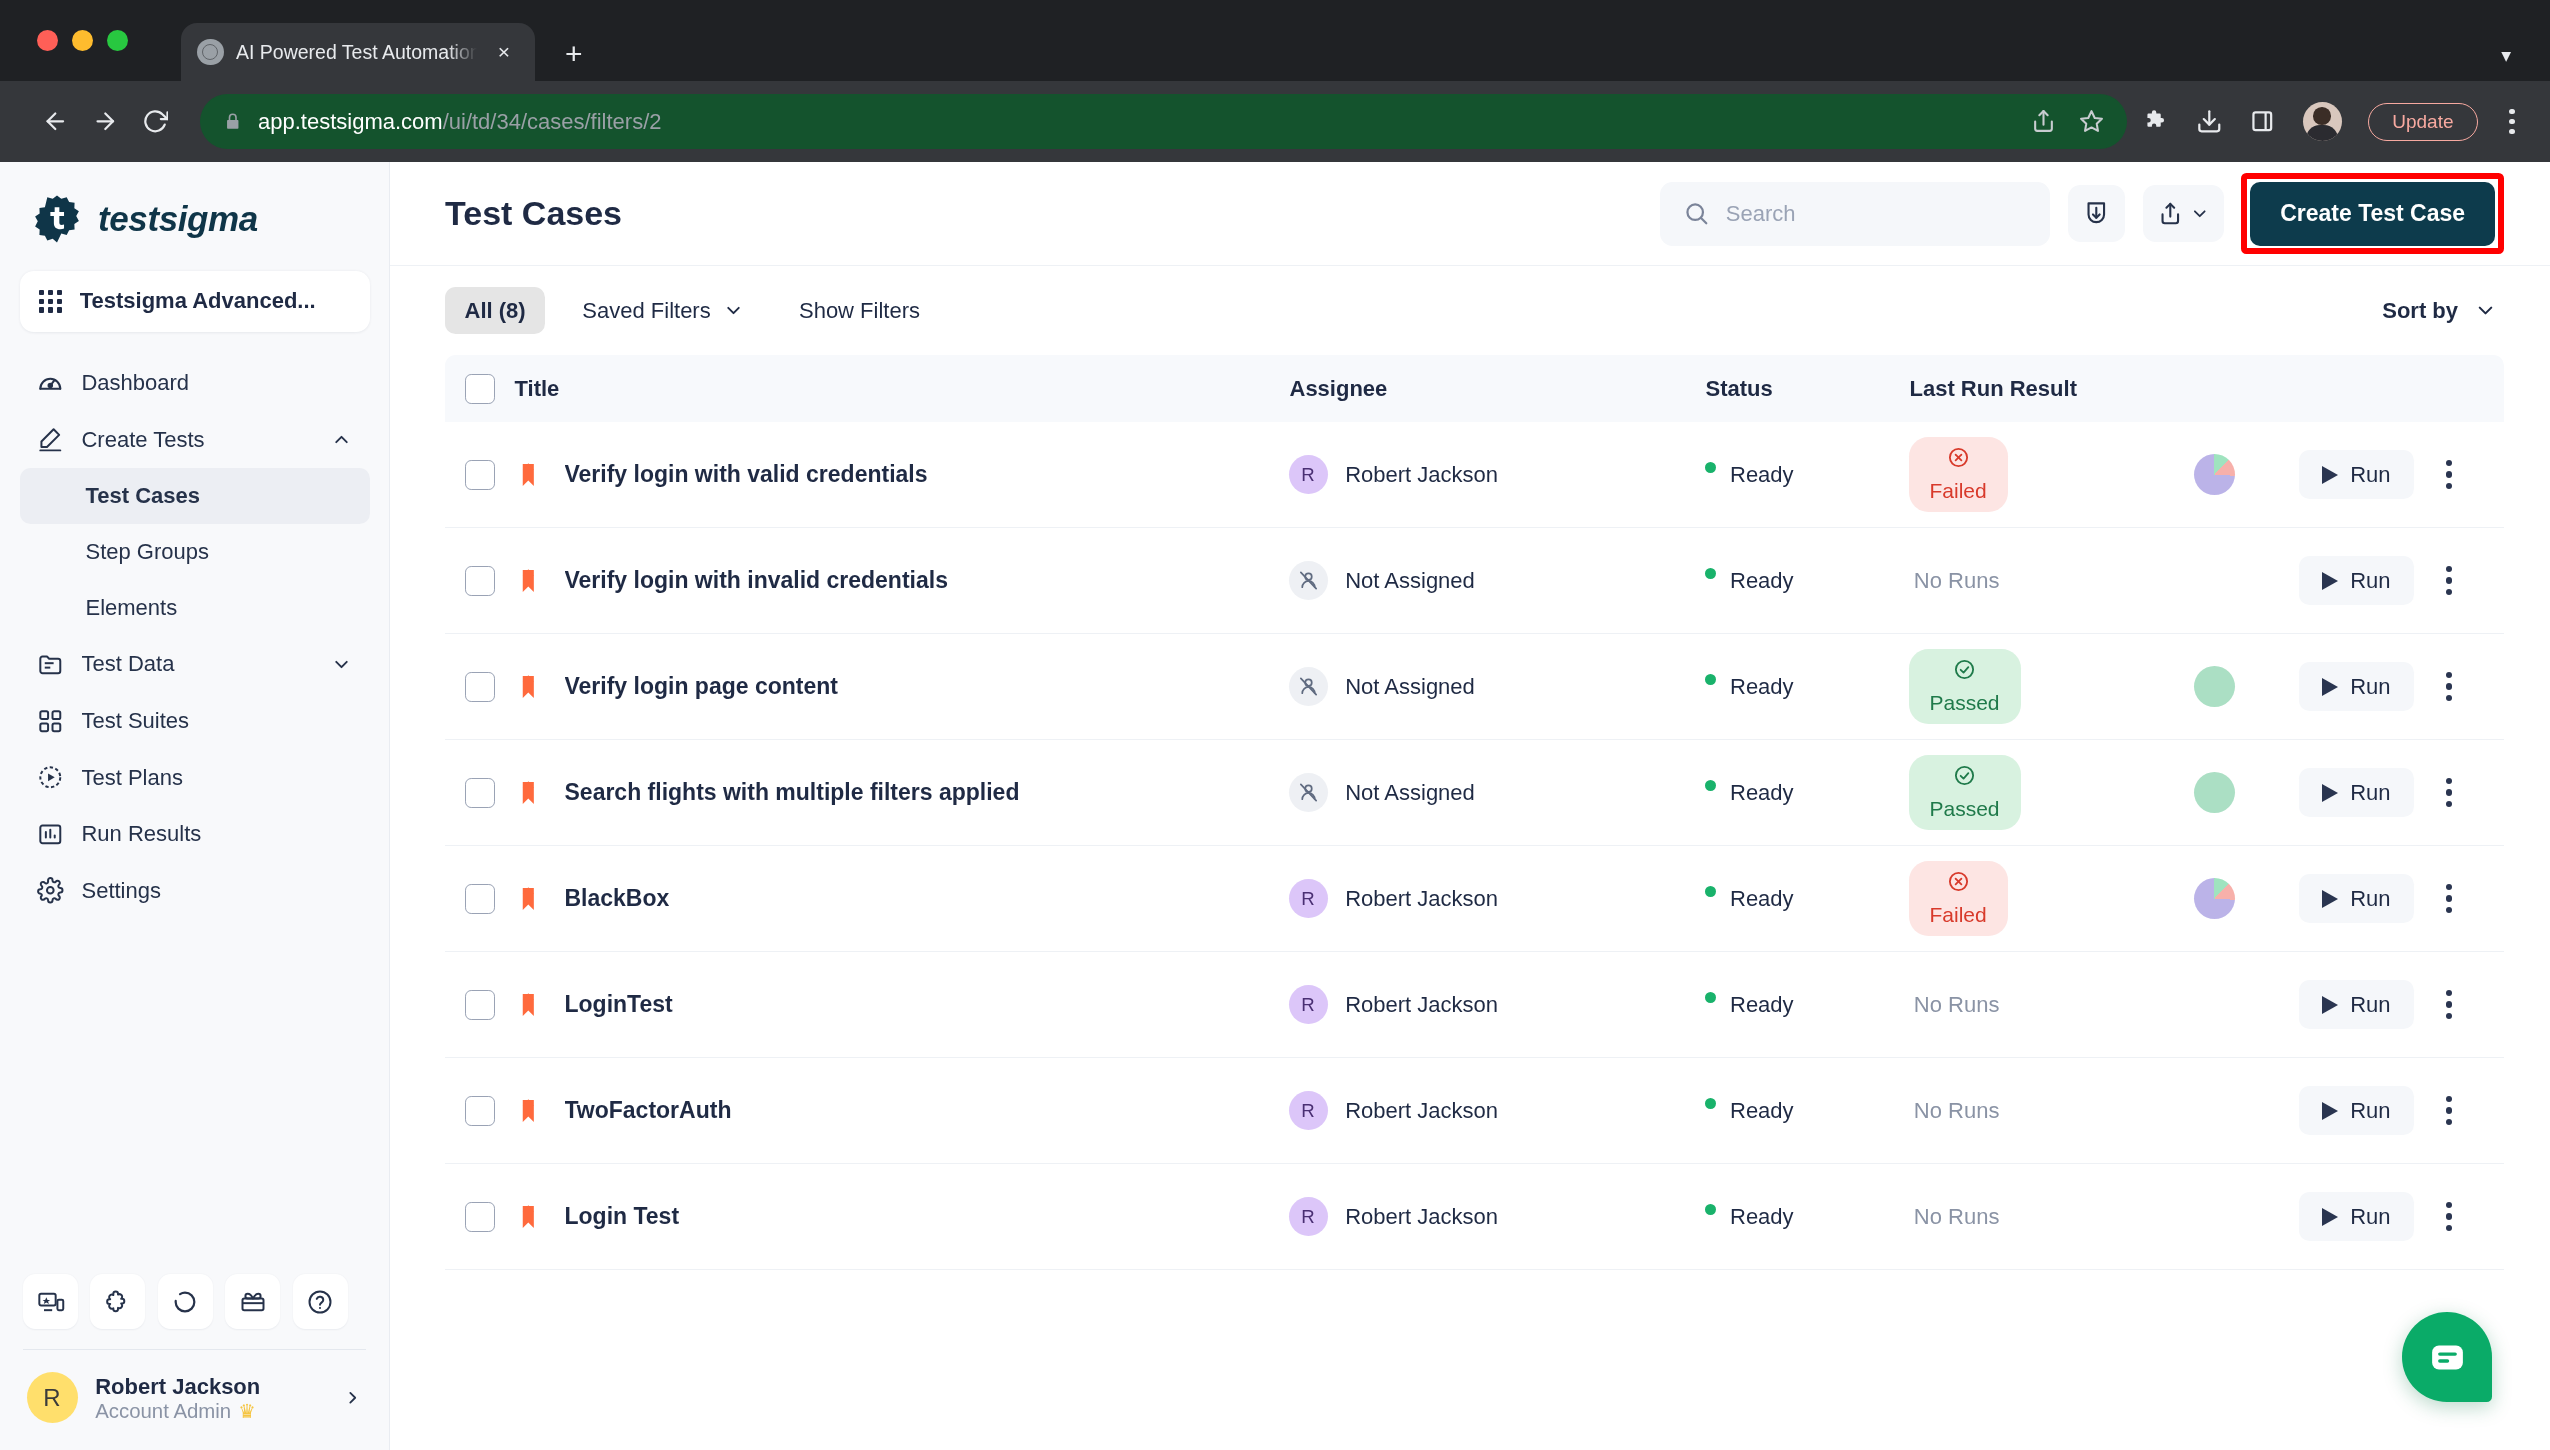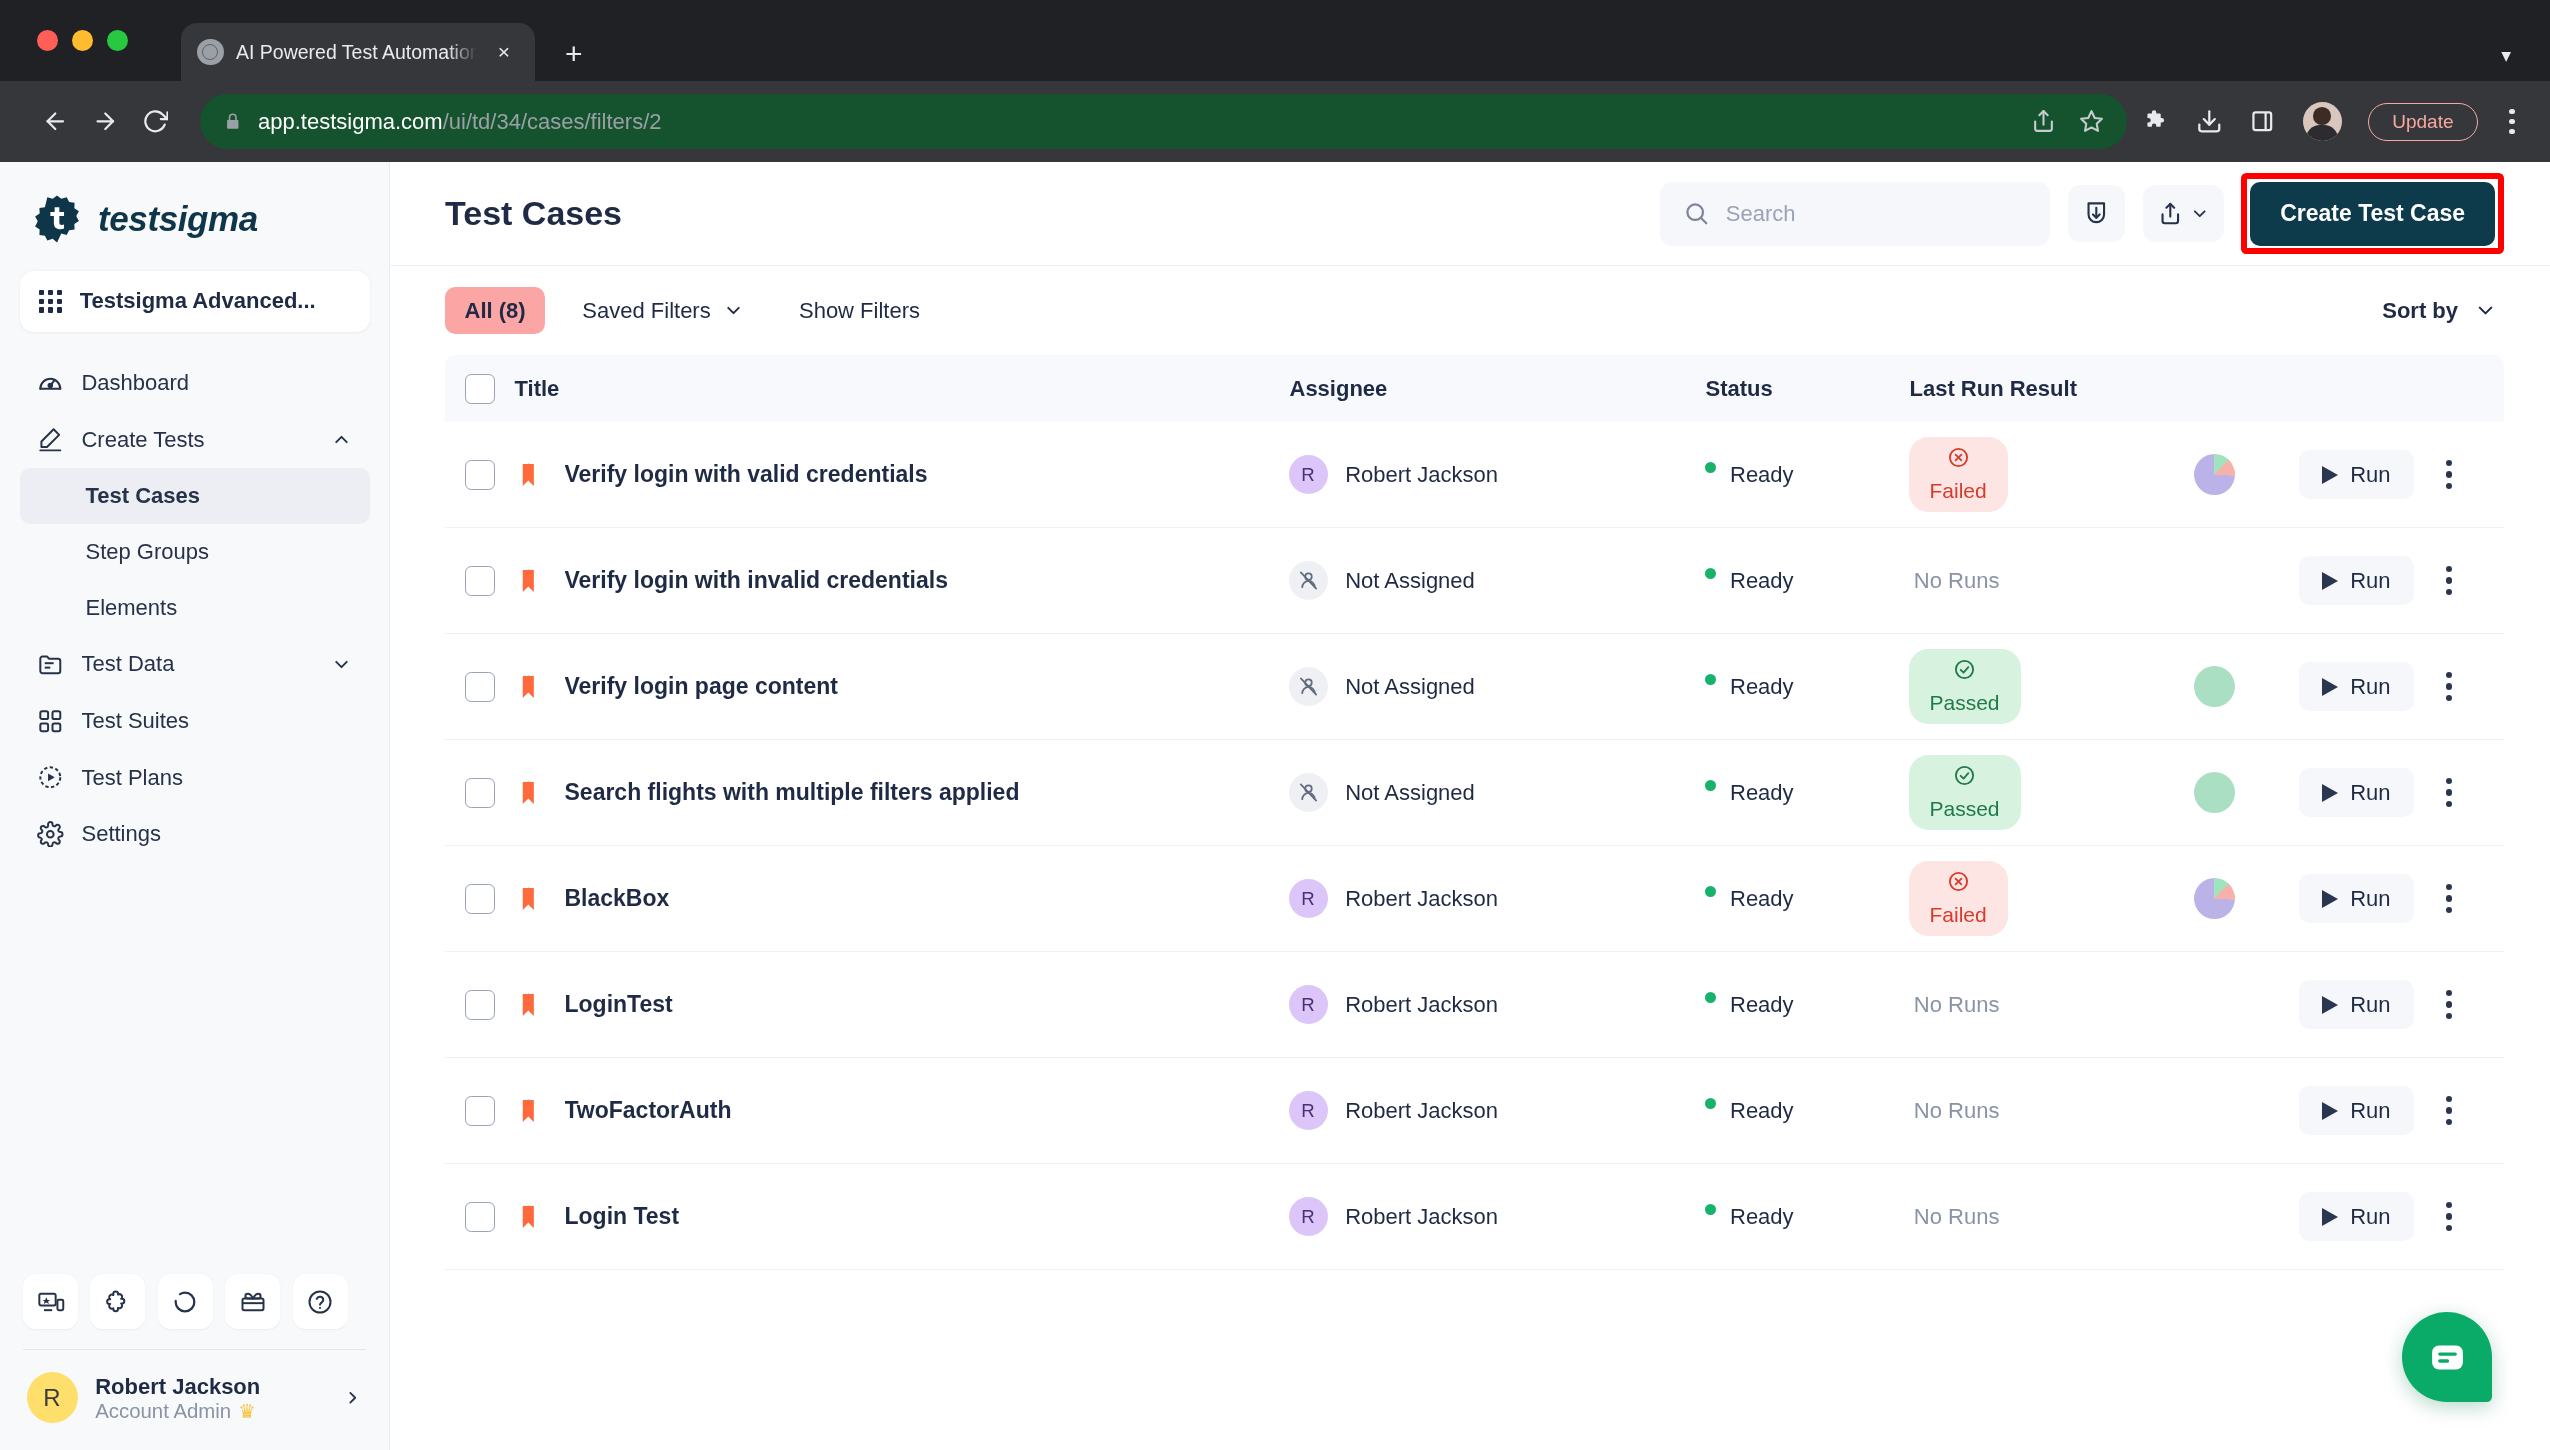--- a/index.html
+++ b/index.html
@@ -103,21 +103,21 @@
   .icon-btn { width:57px; height:57px; background:#f5f7fa; border-radius:12.4px; display:flex; align-items:center;
               justify-content:center; cursor:pointer; }
   .icon-btn svg { width:26.6px; height:26.6px; color:#26324a; }
   .icon-btn.wide { width:81px; gap:7px; }
   .cta-wrap { position:relative; padding:8.9px; }
   .cta-highlight { position:absolute; inset:0; border:6.2px solid #ff0000; border-radius:5.3px; pointer-events:none; }
   .cta { background:#0d3b4c; color:#ffffff; font-size:23px; font-weight:600; border:none; border-radius:10px;
          padding:0 30px; height:64px; cursor:pointer; font-family:"Liberation Sans", sans-serif; white-space:nowrap;}
 
   .filterbar { height:89px; display:flex; align-items:center; padding:0 46px 0 55px; gap:0; }
-  .chip { font-size:22px; color:#1f2a44; font-weight:600; background:#fca5a5; padding:10.6px 19.5px; border-radius:10.6px;
+  .chip { font-size:22px; color:#1f2a44; font-weight:600; background:#e5e5e5; padding:10.6px 19.5px; border-radius:10.6px;
           cursor:pointer; }
   .flat-btn { font-size:22px; color:#1f2a44; padding:10.6px 17.7px; display:flex; align-items:center; gap:12.4px;
               cursor:pointer; margin-left:19.5px; }
   .flat-btn svg { width:21px; height:21px; }
   .sortby { margin-left:auto; font-size:22px; color:#1f2a44; font-weight:600; display:flex; align-items:center;
             gap:16px; cursor:pointer; padding-right:7px; }
   .sortby svg { width:23px; height:23px; }
 
   .table { margin:0 46px 0 55px; flex:1; min-height:0; overflow:hidden; }
   .thead { display:flex; align-items:center; height:67px; background:#f7f9fc; border-radius:10.6px 10.6px 0 0;
@@ -338,20 +338,31 @@
         <div class="nav-item">
           <span class="ico">
               <svg viewBox="0 0 24 24" fill="none" stroke="#26324a" stroke-width="1.8" stroke-dasharray="3 2.2">
                 <circle cx="12" cy="12" r="9"></circle>
                 <polygon points="10 8.5 16 12 10 15.5" fill="#26324a" stroke="none"></polygon>
               </svg>
             </span>
           <span>Test Plans</span>
         </div>
 
+        <div class="nav-item">
+          <span class="ico">
+              <svg viewBox="0 0 24 24" fill="none" stroke="#26324a" stroke-width="1.8" stroke-linecap="round">
+                <rect x="3" y="4" width="18" height="16" rx="2"></rect>
+                <line x1="8" y1="15" x2="8" y2="10"></line>
+                <line x1="12" y1="15" x2="12" y2="8"></line>
+                <line x1="16" y1="15" x2="16" y2="13"></line>
+              </svg>
+            </span>
+          <span>Run Results</span>
+        </div>
 
         <div class="nav-item">
           <span class="ico">
               <svg viewBox="0 0 24 24" fill="none" stroke="#26324a" stroke-width="1.8" stroke-linejoin="round">
                 <circle cx="12" cy="12" r="3"></circle>
                 <path d="M19.4 15a1.7 1.7 0 0 0 .3 1.9l.1.1a2 2 0 1 1-2.8 2.8l-.1-.1a1.7 1.7 0 0 0-2.9 1.2V21a2 2 0 1 1-4 0v-.1A1.7 1.7 0 0 0 7.1 19.7l-.1.1a2 2 0 1 1-2.8-2.8l.1-.1A1.7 1.7 0 0 0 3 15H3a2 2 0 1 1 0-4h.1A1.7 1.7 0 0 0 4.3 8.1L4.2 8a2 2 0 1 1 2.8-2.8l.1.1A1.7 1.7 0 0 0 10 4.3V3a2 2 0 1 1 4 0v.1A1.7 1.7 0 0 0 16.9 4.3l.1-.1A2 2 0 1 1 19.8 7l-.1.1a1.7 1.7 0 0 0 1.2 2.9H21a2 2 0 1 1 0 4h-.1a1.7 1.7 0 0 0-1.5 1z"></path>
               </svg>
             </span>
           <span>Settings</span>
         </div>

